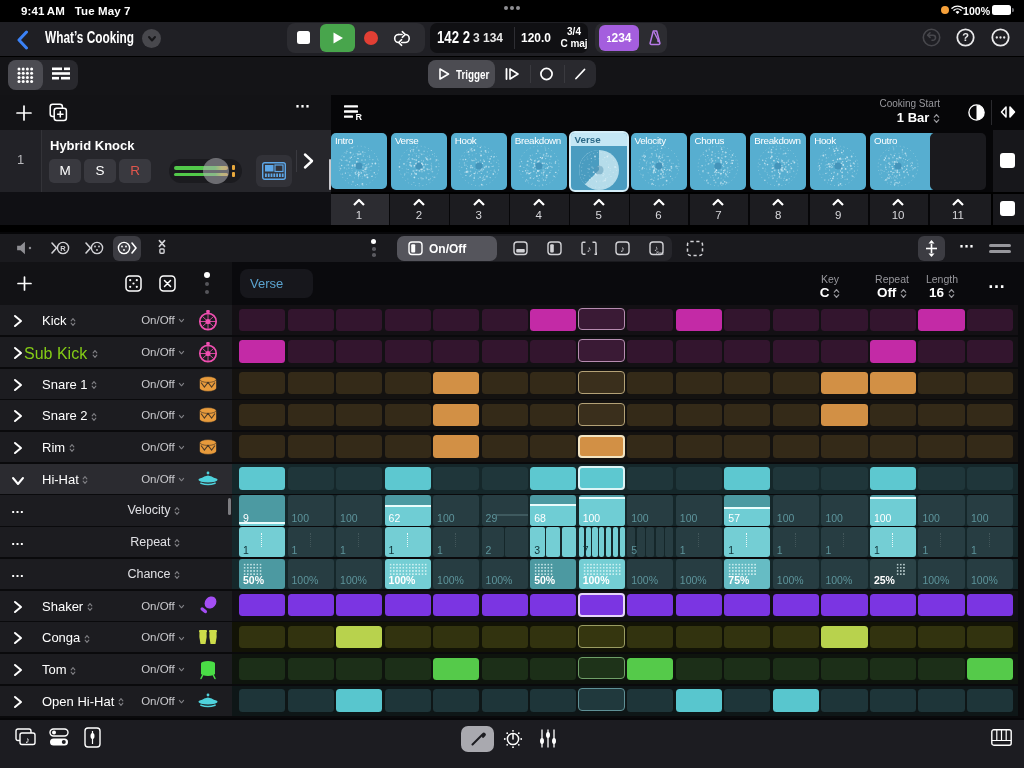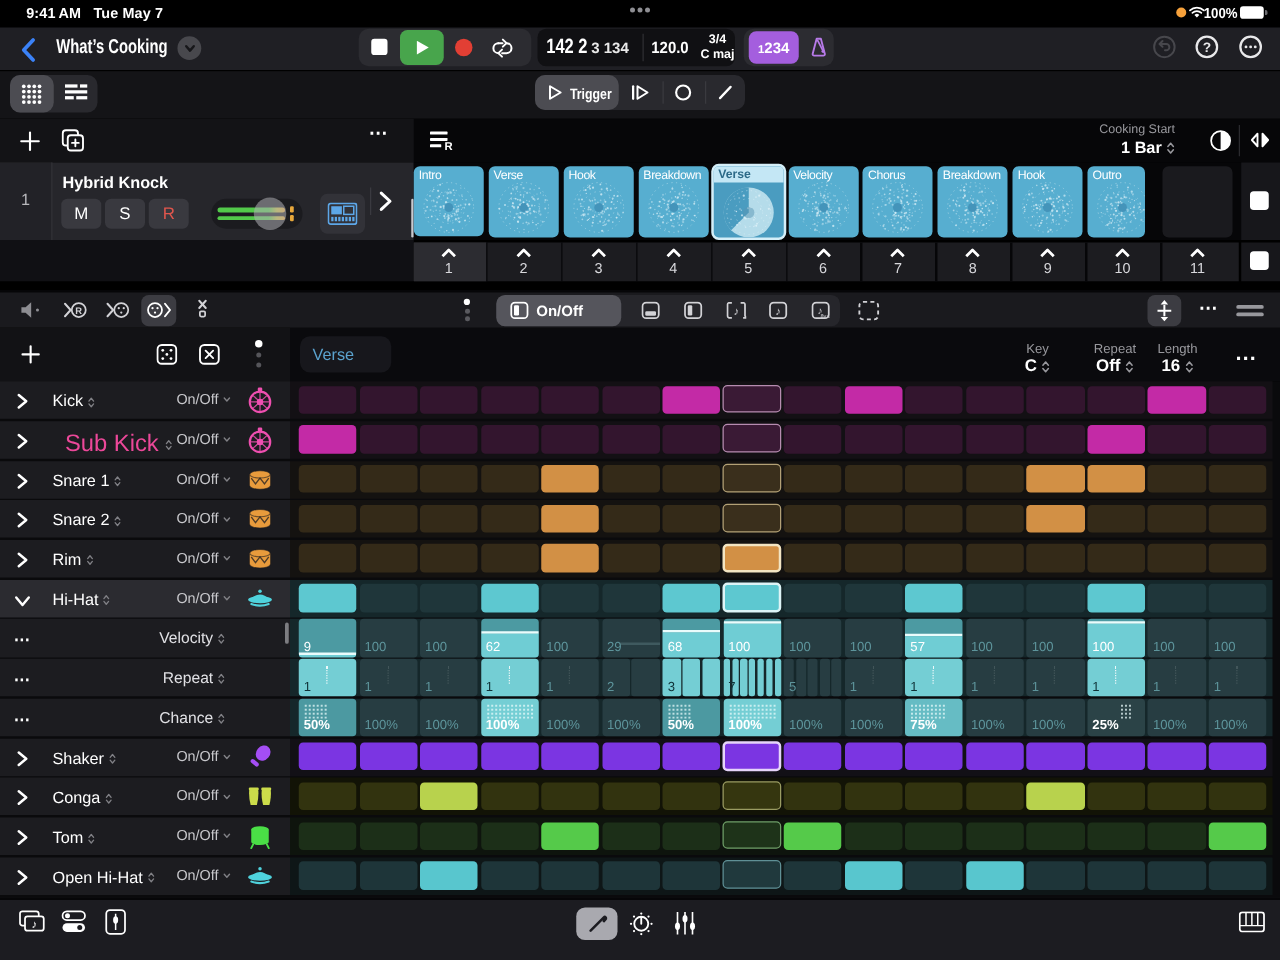--- a/index.html
+++ b/index.html
@@ -1094,21 +1094,21 @@
         <circle cx="28.1" cy="49.1" r="0.4" fill="#d4ecf5" opacity="0.78"></circle>
         <circle cx="31.4" cy="30.3" r="0.8" fill="#d4ecf5" opacity="0.73"></circle>
         <circle cx="18.6" cy="47.1" r="0.8" fill="#d4ecf5" opacity="0.45"></circle>
         <circle cx="32.3" cy="42.9" r="0.9" fill="#d4ecf5" opacity="0.61"></circle>
         <circle cx="29.8" cy="25.9" r="0.9" fill="#d4ecf5" opacity="0.68"></circle>
         <circle cx="43.6" cy="30.2" r="0.9" fill="#d4ecf5" opacity="0.60"></circle>
         <circle cx="43.1" cy="43.5" r="0.8" fill="#d4ecf5" opacity="0.50"></circle>
       </svg>
 <div class="abs" style="left:4px;top:2px;color:#fff;font-size:9.8px;letter-spacing:-0.3px;">Hook</div>
 </div>
-    <div class="abs" style="left:539.1px;top:3px;width:46px;height:57px;background:#57aed0;border-radius:5px;overflow:hidden;">
+    <div class="abs" style="left:539.1px;top:3px;width:46px;height:57px;background:#57aed0;border-radius:5px;overflow:hidden;padding-left:20px;">
 <svg class="abs" style="left:0;top:0" width="56" height="57" viewBox="0 0 56 57">
         <circle cx="28" cy="33" r="3.6" fill="#4494ba"></circle>
         <circle cx="28" cy="33" r="19.9" fill="none" stroke="#d4ecf5" stroke-width="0.7" stroke-dasharray="1 2.8" opacity="0.55"></circle>
         <circle cx="28" cy="33" r="12.7" fill="none" stroke="#d4ecf5" stroke-width="0.7" stroke-dasharray="1 3" opacity="0.5"></circle>
         <circle cx="11.0" cy="37.0" r="0.5" fill="#d4ecf5" opacity="0.71"></circle>
         <circle cx="19.1" cy="29.9" r="0.7" fill="#d4ecf5" opacity="0.62"></circle>
         <circle cx="26.9" cy="42.7" r="0.7" fill="#d4ecf5" opacity="0.47"></circle>
         <circle cx="35.6" cy="26.4" r="0.5" fill="#d4ecf5" opacity="0.66"></circle>
         <circle cx="37.5" cy="31.1" r="0.4" fill="#d4ecf5" opacity="0.49"></circle>
         <circle cx="33.9" cy="38.8" r="0.9" fill="#d4ecf5" opacity="0.71"></circle>
@@ -1424,21 +1424,21 @@
       <div class="abs" style="left:869.9px;top:3.6px;width:46.2px;height:22.3px;background:#33152e;border-radius:3.5px;"></div>
       <div class="abs" style="left:918.4px;top:3.6px;width:46.2px;height:22.3px;background:#c32aa6;border-radius:3.5px;"></div>
       <div class="abs" style="left:967.0px;top:3.6px;width:46.2px;height:22.3px;background:#33152e;border-radius:3.5px;"></div>
     </div>
     <div class="abs" style="left:0;top:31.7px;width:1024px;height:30.2px;">
 <div class="abs" style="left:232px;top:0;width:786px;height:30.2px;background:#131014;"></div>
 <div class="abs" style="left:0;top:0;width:232px;height:30.2px;background:#1c1c20;">
         <svg class="abs" style="left:12px;top:9px" width="12" height="14" viewBox="0 0 12 14">
           <path d="M3 2 L9 7 L3 12" fill="none" stroke="#fff" stroke-width="2" stroke-linejoin="round" stroke-linecap="round"></path>
         </svg>
-<div class="abs" style="left:52px;top:8px;color:#ec4899;font-size:19px;">Sub Kick <svg width="6" height="10" viewBox="0 0 8 12" style="vertical-align:middle">
+<div class="abs" style="left:24px;top:8px;color:#84cc16;font-size:16px;">Sub Kick <svg width="6" height="10" viewBox="0 0 8 12" style="vertical-align:middle">
             <path d="M1.5 4.5 L4 1.5 L6.5 4.5" fill="none" stroke="#808085" stroke-width="1.4" stroke-linecap="round" stroke-linejoin="round"></path>
             <path d="M1.5 7.5 L4 10.5 L6.5 7.5" fill="none" stroke="#808085" stroke-width="1.4" stroke-linecap="round" stroke-linejoin="round"></path>
           </svg></div>
 <div class="abs" style="left:120px;top:9px;width:65px;text-align:right;color:#c8c8cc;font-size:11.5px;">On/Off <svg width="7" height="7" viewBox="0 0 10 10" style="vertical-align:middle">
             <path d="M2 3.5 L5 6.8 L8 3.5" fill="none" stroke="#808085" stroke-width="1.6" stroke-linecap="round" stroke-linejoin="round"></path>
           </svg></div>
 <div class="abs" style="left:196px;top:3px;"><svg width="24" height="24" viewBox="0 0 24 24">
 <rect x="10.2" y="2" width="3.6" height="3" rx="1" fill="#ef4fb0"></rect>
 <circle cx="12" cy="13.5" r="8.2" fill="none" stroke="#ef4fb0" stroke-width="1.7"></circle>
 <path d="M6.5 8.5 L17.5 18.5 M17.5 8.5 L6.5 18.5 M12 5.3 V21.7 M3.8 13.5 H20.2" stroke="#ef4fb0" stroke-width="1" opacity="0.85"></path>

